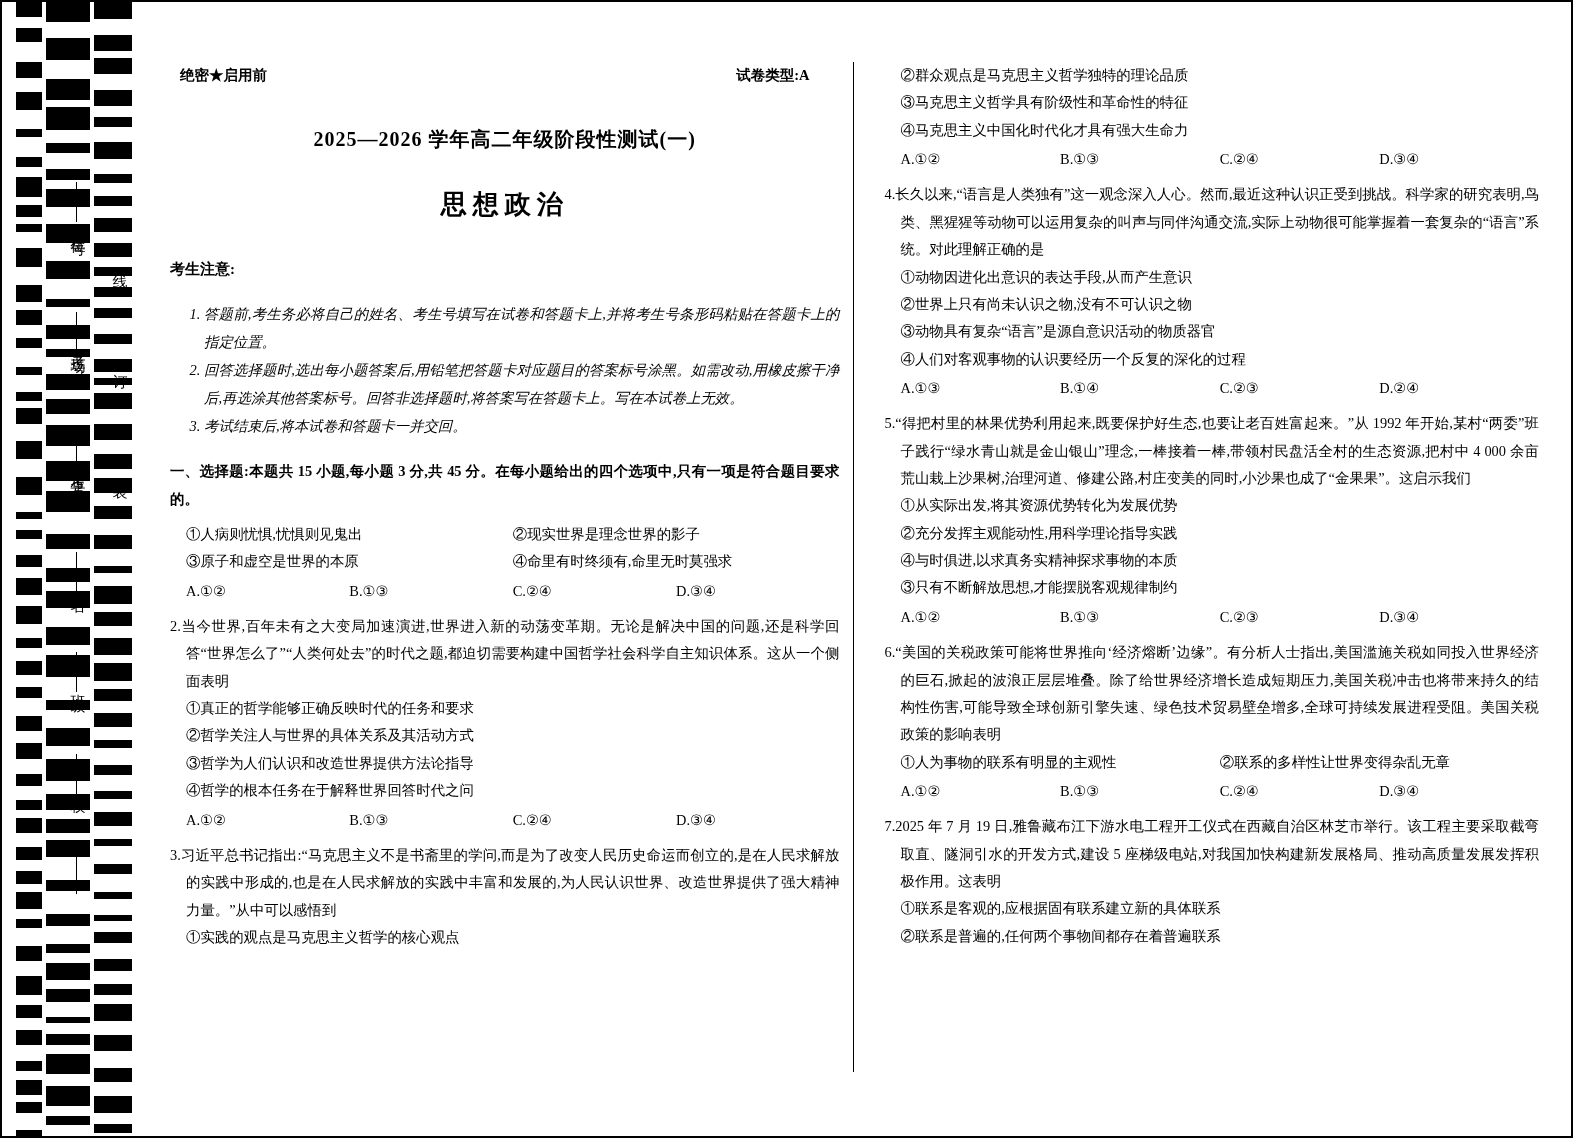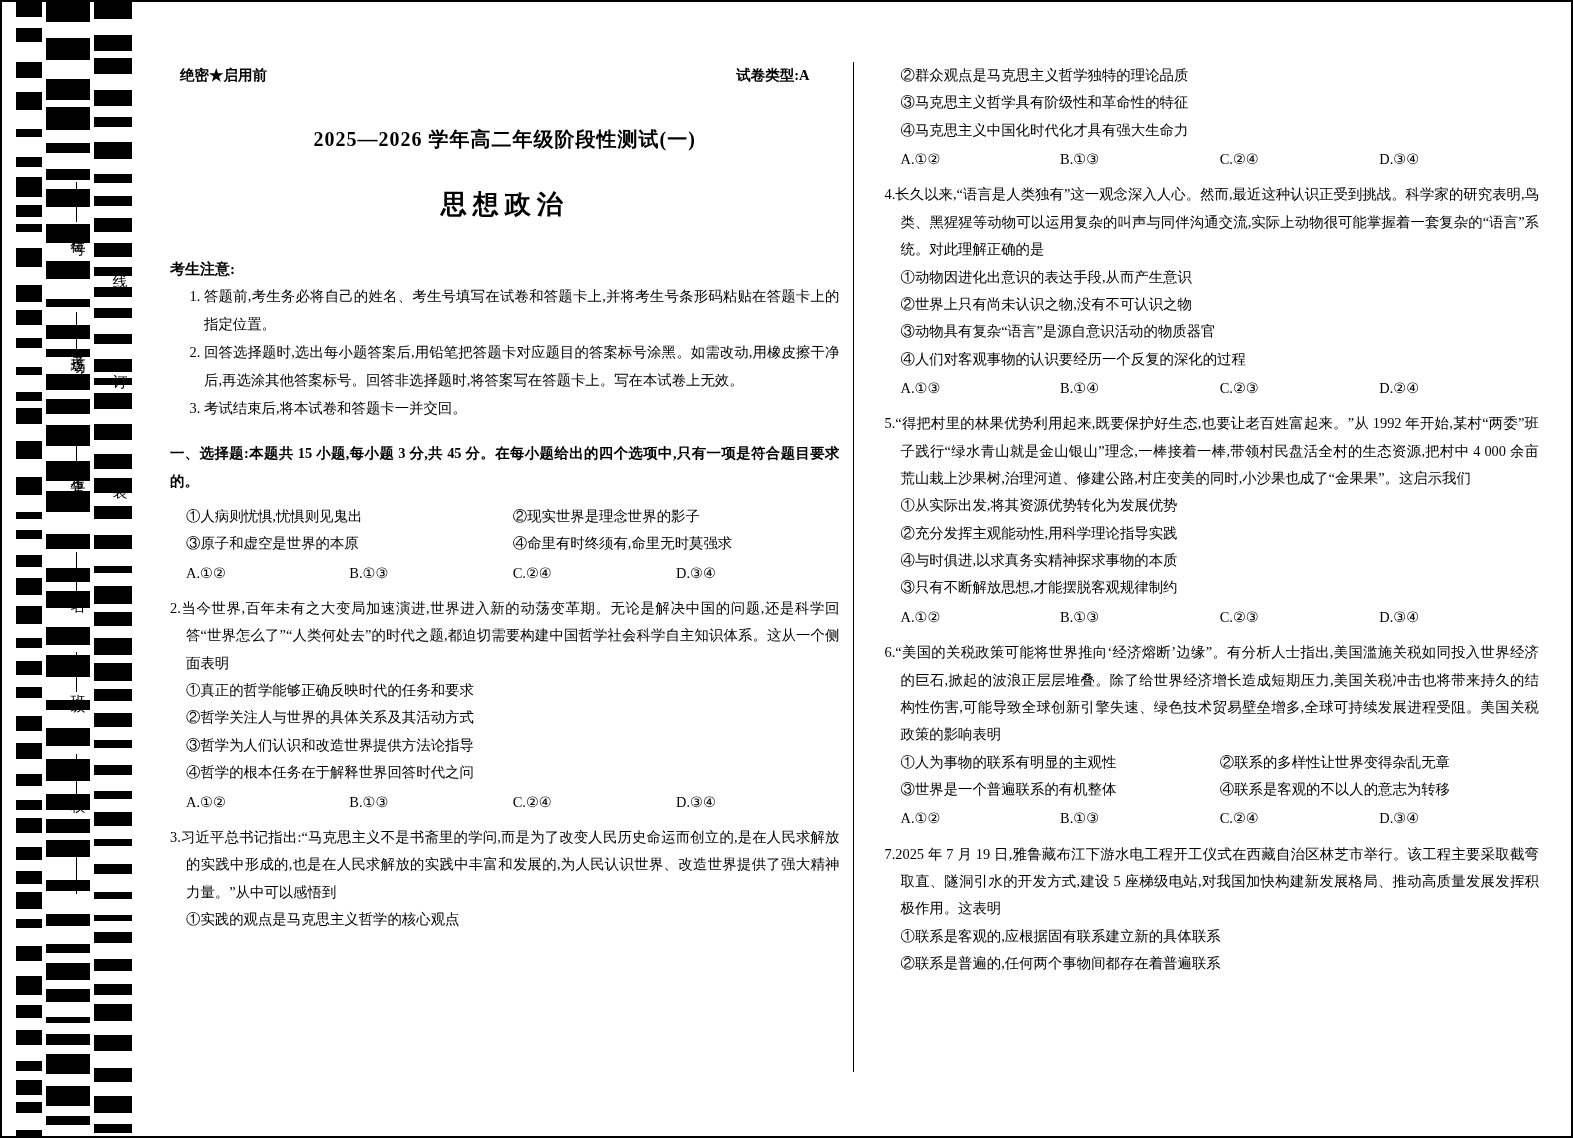--- a/index.html
+++ b/index.html
@@ -82,22 +82,22 @@
     letter-spacing: 1px;
     margin-bottom: 22px;
   }
   .subject {
     text-align: center;
     font-size: 26px;
     font-weight: bold;
     letter-spacing: 6px;
     margin-bottom: 26px;
   }
-  .notice-title { font-weight: bold; font-size: 15px; margin-bottom: 0;}
-  .notice-list { margin: 0; padding-left: 34px; }
+  .notice-title { font-weight: bold; font-size: 15px; margin-bottom: 18px;}
+  .notice-list { margin: 0; padding-left: 34px; font-style: italic; }
   .notice-list li { margin-bottom: 1px; text-align: justify; }
   .section-head {
     font-weight: bold;
     margin-top: 18px;
     margin-bottom: 4px;
     text-align: justify;
   }
   .section-head .norm { font-weight: bold; }
   .q { margin-top: 8px; text-align: justify; }
   .q-stem { text-indent: 0; }
@@ -517,24 +517,20 @@
             <div>D.③④</div>
           </div>
         </div>
 
         <div class="q">
           <div class="q-stem hang"><span>6.</span><span>“美国的关税政策可能将世界推向‘经济熔断’边缘”。有分析人士指出,美国滥施关税如同投入世界经济的巨石,掀起的波浪正层层堆叠。除了给世界经济增长造成短期压力,美国关税冲击也将带来持久的结构性伤害,可能导致全球创新引擎失速、绿色技术贸易壁垒增多,全球可持续发展进程受阻。美国关税政策的影响表明</span></div>
           <div class="opt-2col">
             <div>①人为事物的联系有明显的主观性</div>
             <div>②联系的多样性让世界变得杂乱无章</div>
           </div>
-          <div class="opt-2col">
-            <div>③世界是一个普遍联系的有机整体</div>
-            <div>④联系是客观的不以人的意志为转移</div>
-          </div>
           <div class="choices">
             <div>A.①②</div>
             <div>B.①③</div>
             <div>C.②④</div>
             <div>D.③④</div>
           </div>
         </div>
 
         <div class="q">
           <div class="q-stem hang"><span>7.</span><span>2025 年 7 月 19 日,雅鲁藏布江下游水电工程开工仪式在西藏自治区林芝市举行。该工程主要采取截弯取直、隧洞引水的开发方式,建设 5 座梯级电站,对我国加快构建新发展格局、推动高质量发展发挥积极作用。这表明</span></div>

